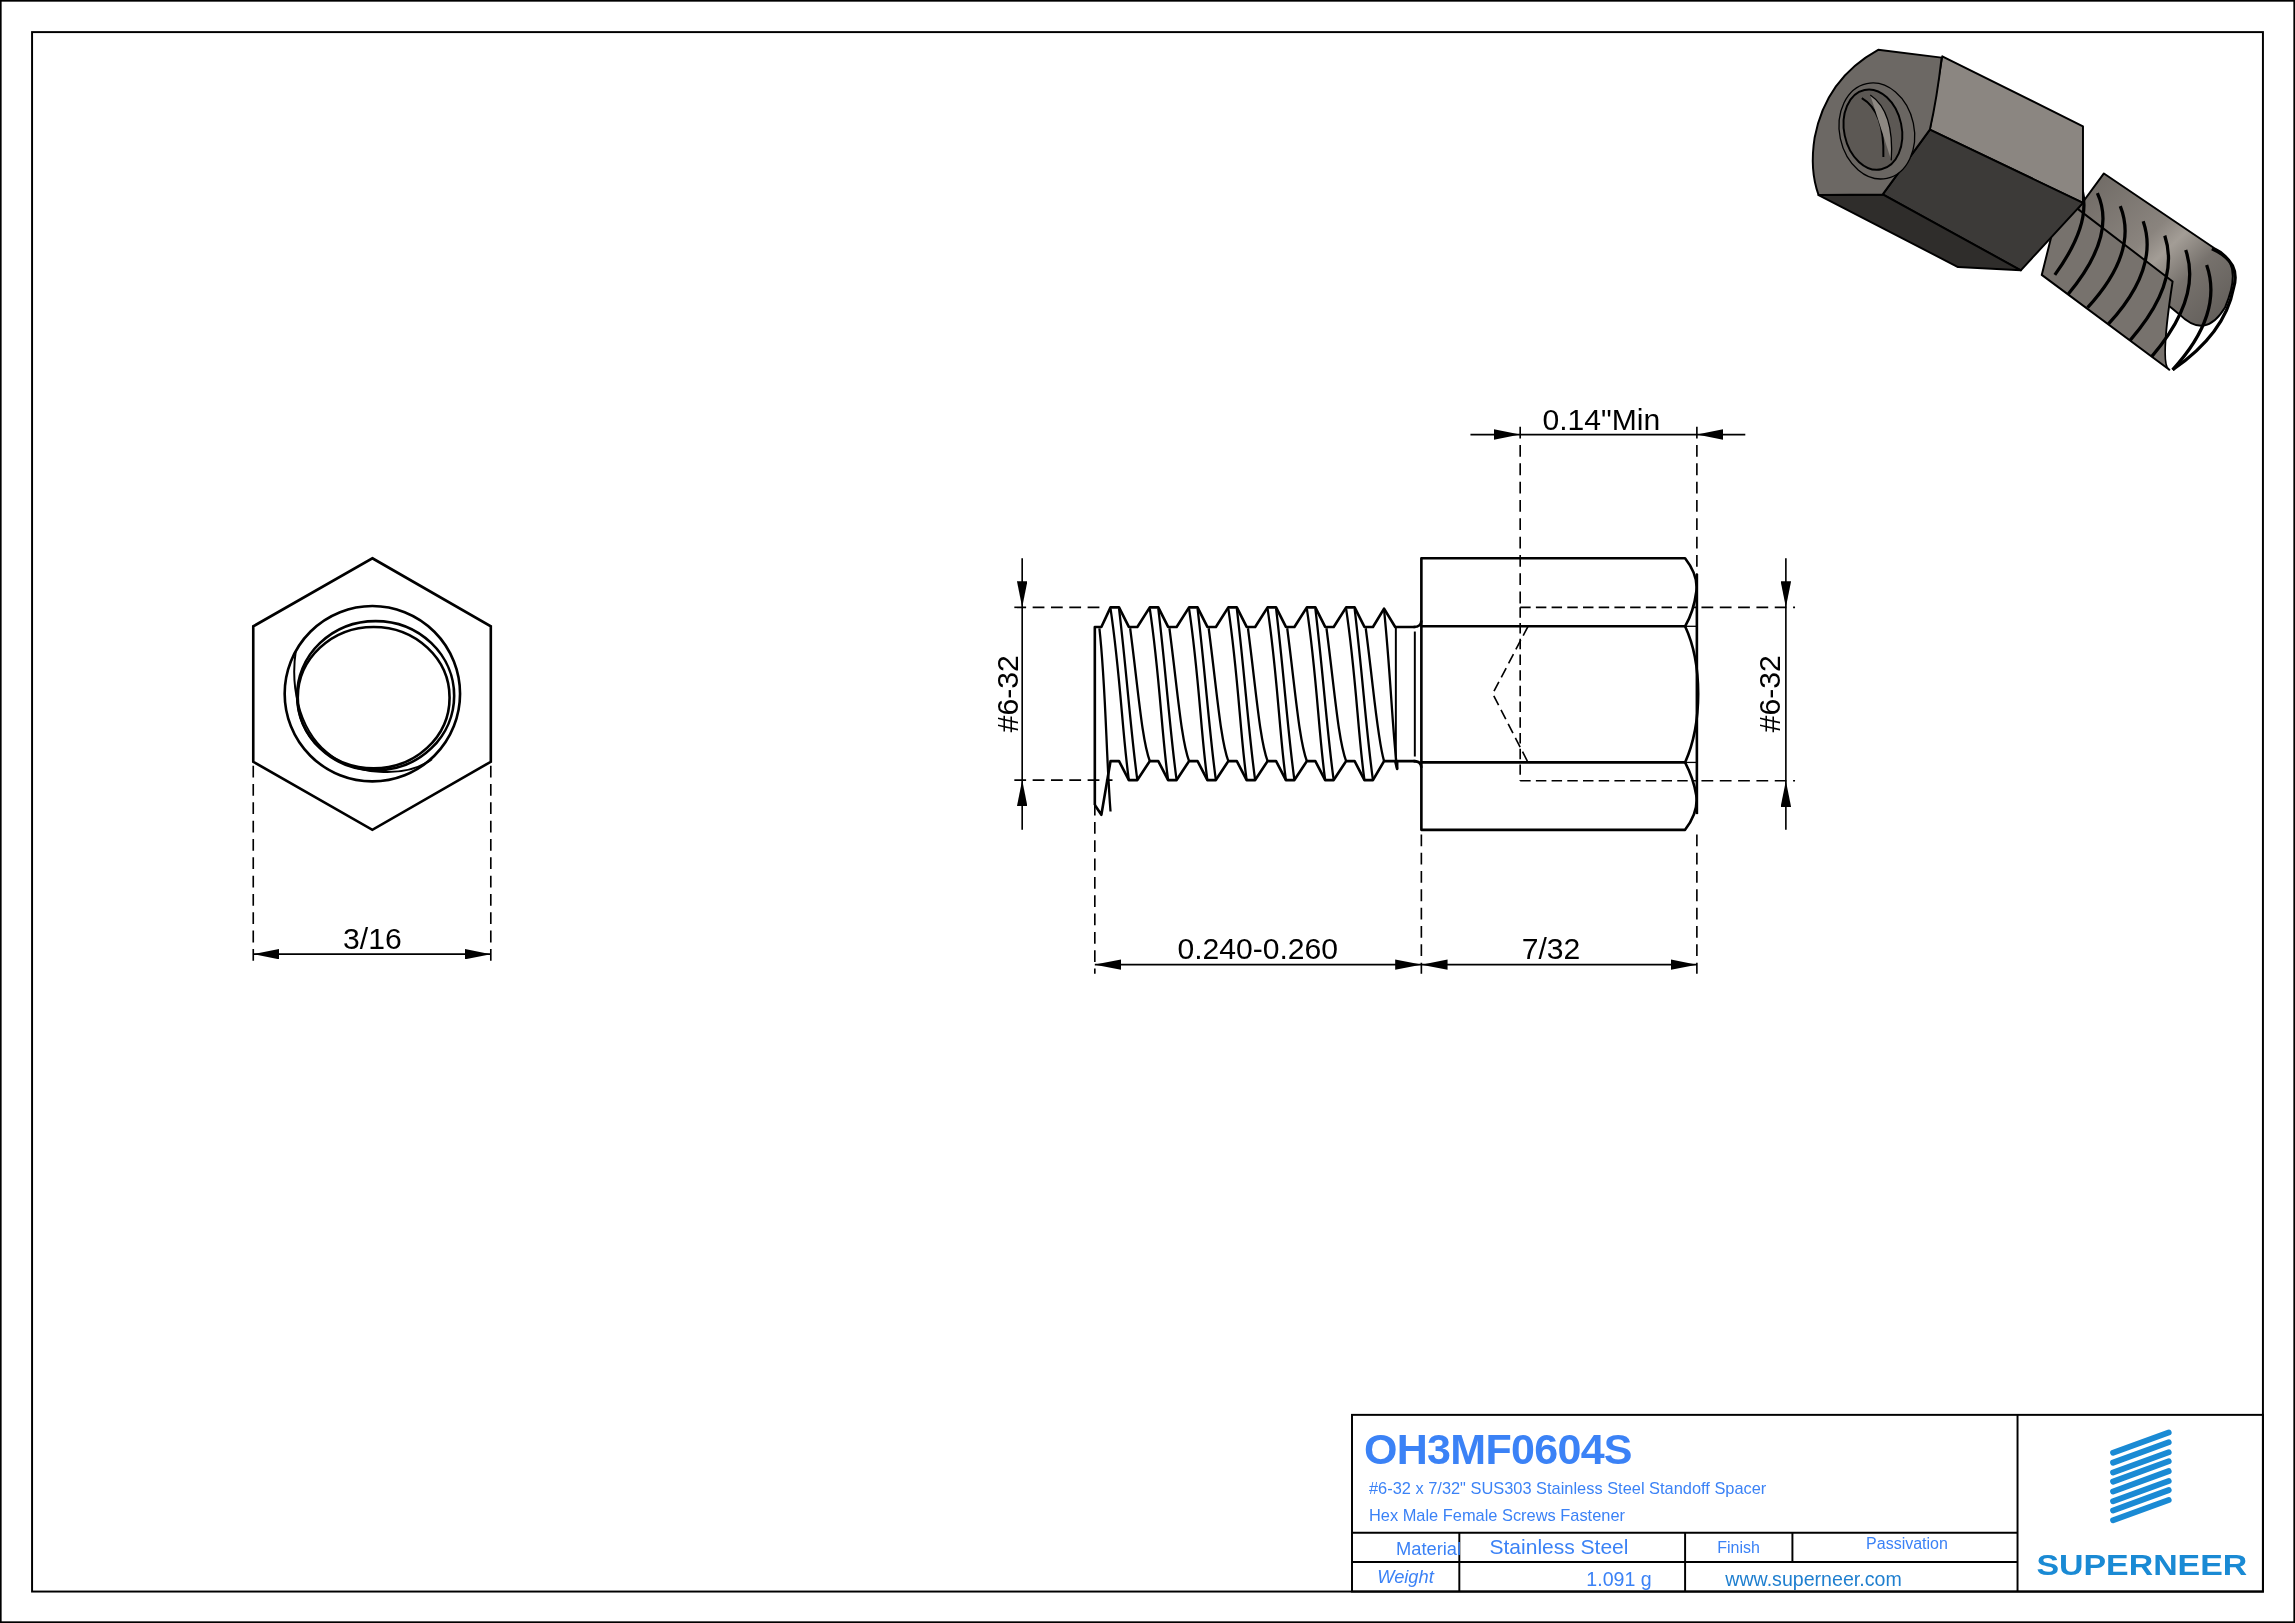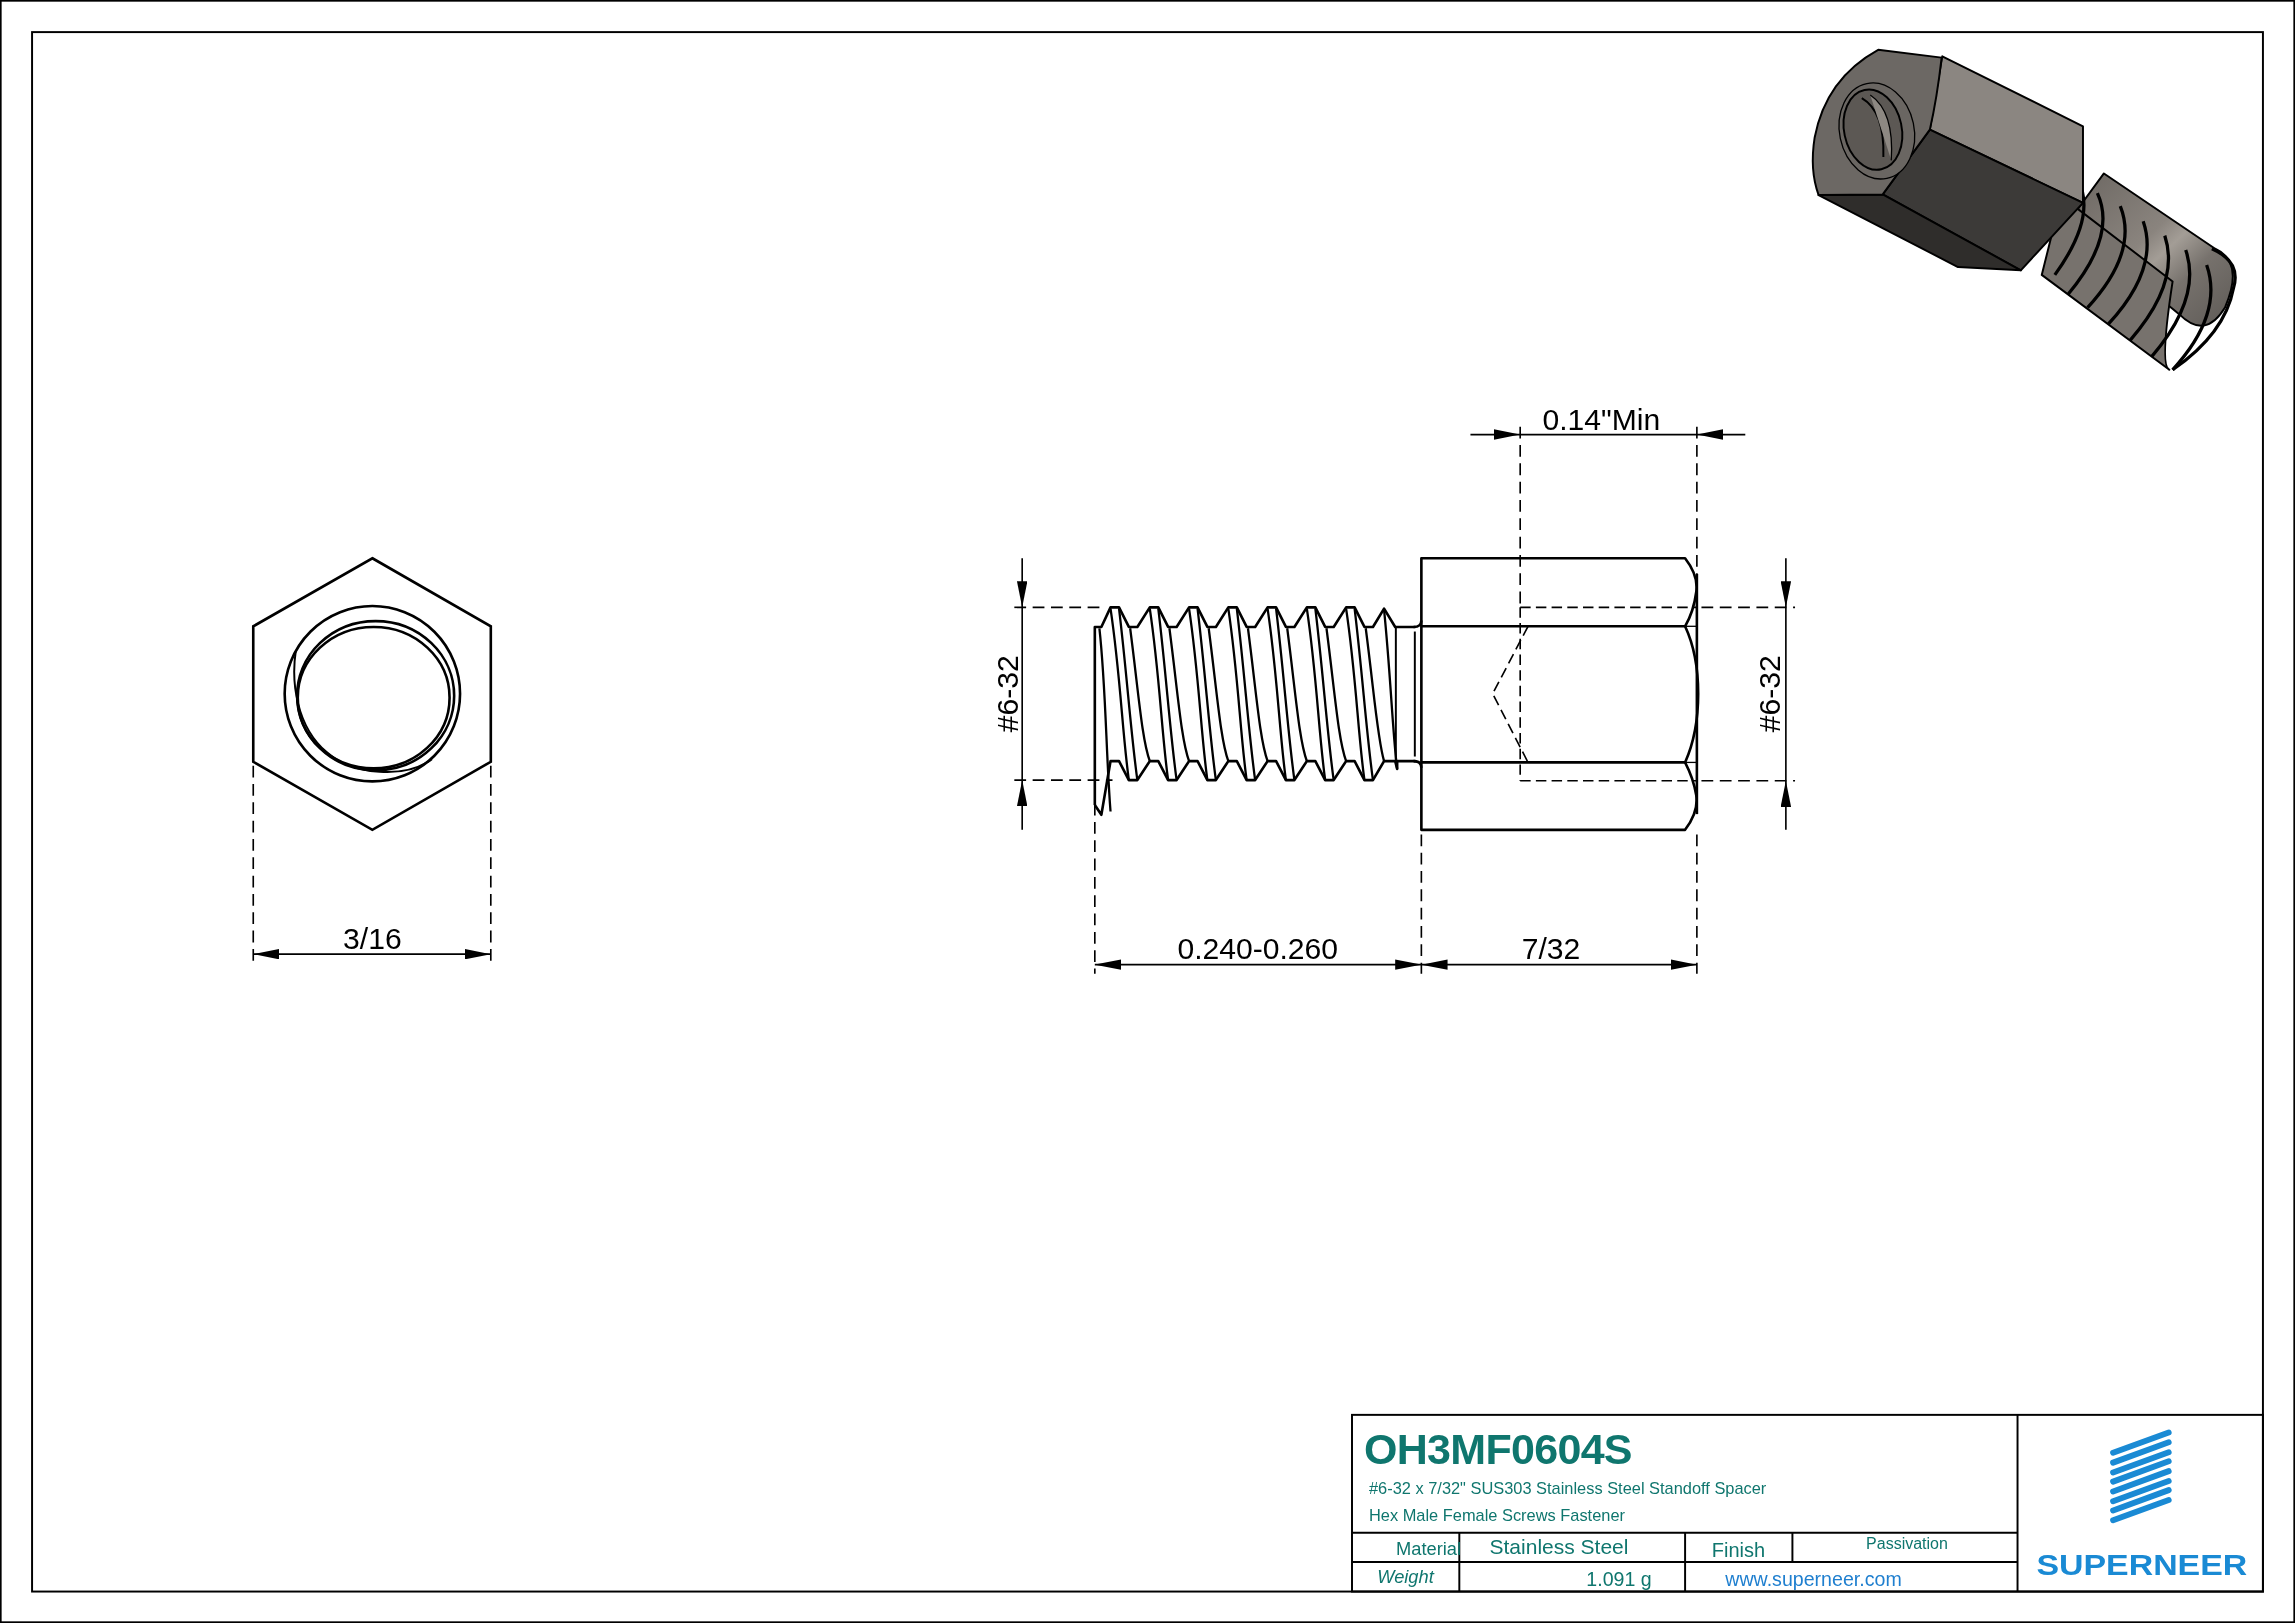--- a/index.html
+++ b/index.html
@@ -1,19 +1,19 @@
 <!DOCTYPE html>
 <html style="font-size:10.5px"><head>
 <meta charset="utf-8">
 <style>
   html, body { margin: 0; padding: 0; background: #ffffff; }
   body { width: 2295px; height: 1623px; position: relative; overflow: hidden; font-family: "Liberation Sans", sans-serif; }
   #sheet { position: absolute; left: 0; top: 0; width: 2295px; height: 1623px; }
   .txt { font-family: "Liberation Sans", sans-serif; fill: #000; }
-  .tb-cell { position: absolute; font-family: "Liberation Sans", sans-serif; color: #0f766e; white-space: nowrap; line-height: 1; }
+  .tb-cell { position: absolute; font-family: "Liberation Sans", sans-serif; color: #3b82f6; white-space: nowrap; line-height: 1; }
   .center { text-align: center; }
 </style>
 </head>
 <body>
 
 <svg id="sheet" width="2295" height="1623" viewBox="0 0 3507 2480" xmlns="http://www.w3.org/2000/svg">
   <defs>
     <marker id="arr" viewBox="0 0 40 16" refX="40" refY="8" markerWidth="40" markerHeight="16" markerUnits="userSpaceOnUse" orient="auto-start-reverse">
       <path d="M0,0 L40,8 L0,16 Z" fill="#000"></path>
     </marker>
@@ -197,19 +197,19 @@
   </g>
   <text x="3273" y="2406" font-size="44" font-weight="bold" text-anchor="middle" fill="#1a8ad4" textLength="322" lengthAdjust="spacingAndGlyphs" font-family="Liberation Sans, sans-serif">SUPERNEER</text>
 </svg>
 
 <div class="tb-cell" style="left:1364px; top:1428px; font-size:43px; font-weight:bold; letter-spacing:-0.7px;">OH3MF0604S</div>
 <div class="tb-cell" style="left:1369px; top:1480px; font-size:16.4px;">#6-32 x 7/32" SUS303 Stainless Steel Standoff Spacer</div>
 <div class="tb-cell" style="left:1369px; top:1497px; font-size:16.4px;margin-top:10px;">Hex Male Female Screws Fastener</div>
 
 <div class="tb-cell" style="left:1365px; top:1540px; font-size:18.3px;margin-left:31px;">Material</div>
 <div class="tb-cell center" style="left:1460px; width:198px; top:1536px; font-size:21px;">Stainless Steel</div>
-<div class="tb-cell center" style="left:1685px; width:107px; top:1540px; font-size:20px;">Finish</div>
+<div class="tb-cell center" style="left:1685px; width:107px; top:1540px; font-size:16px;">Finish</div>
 <div class="tb-cell center" style="left:1793px; width:228px; top:1536px; font-size:16px;">Passivation</div>
 
 <div class="tb-cell center" style="left:1352px; width:107px; top:1568px; font-size:18.3px;font-style:italic;">Weight</div>
 <div class="tb-cell center" style="left:1460px; width:226px; top:1570px; font-size:19.6px;margin-left:46px;">1.091 g</div>
 <div class="tb-cell center" style="left:1647px; width:333px; top:1570px; font-size:19.6px; color:#1f7fcf;">www.superneer.com</div>
 
 
 </body></html>

